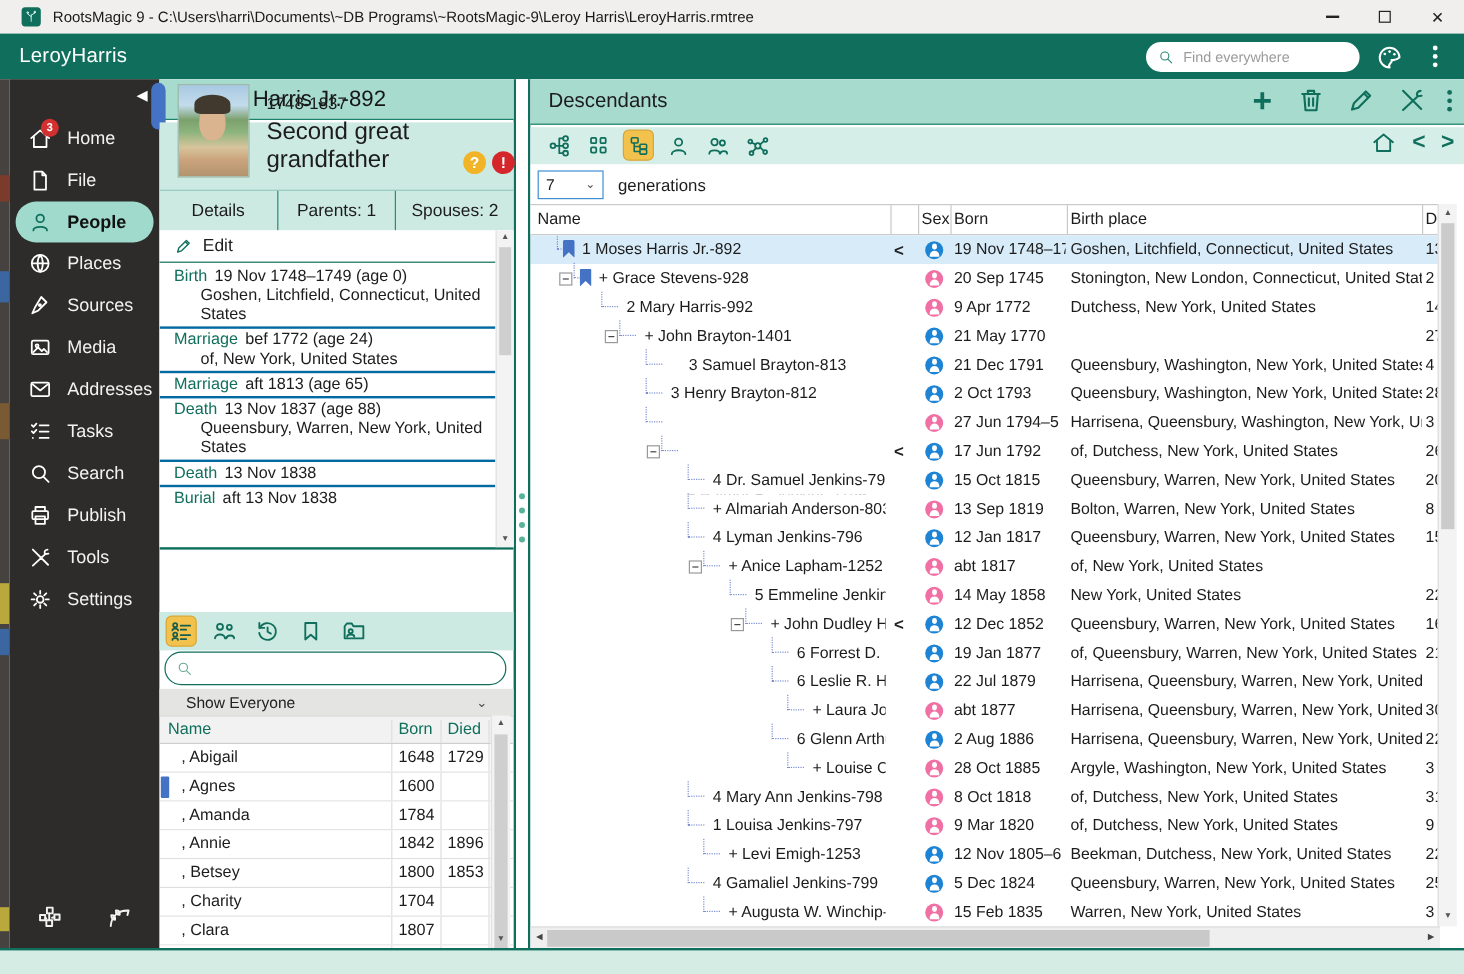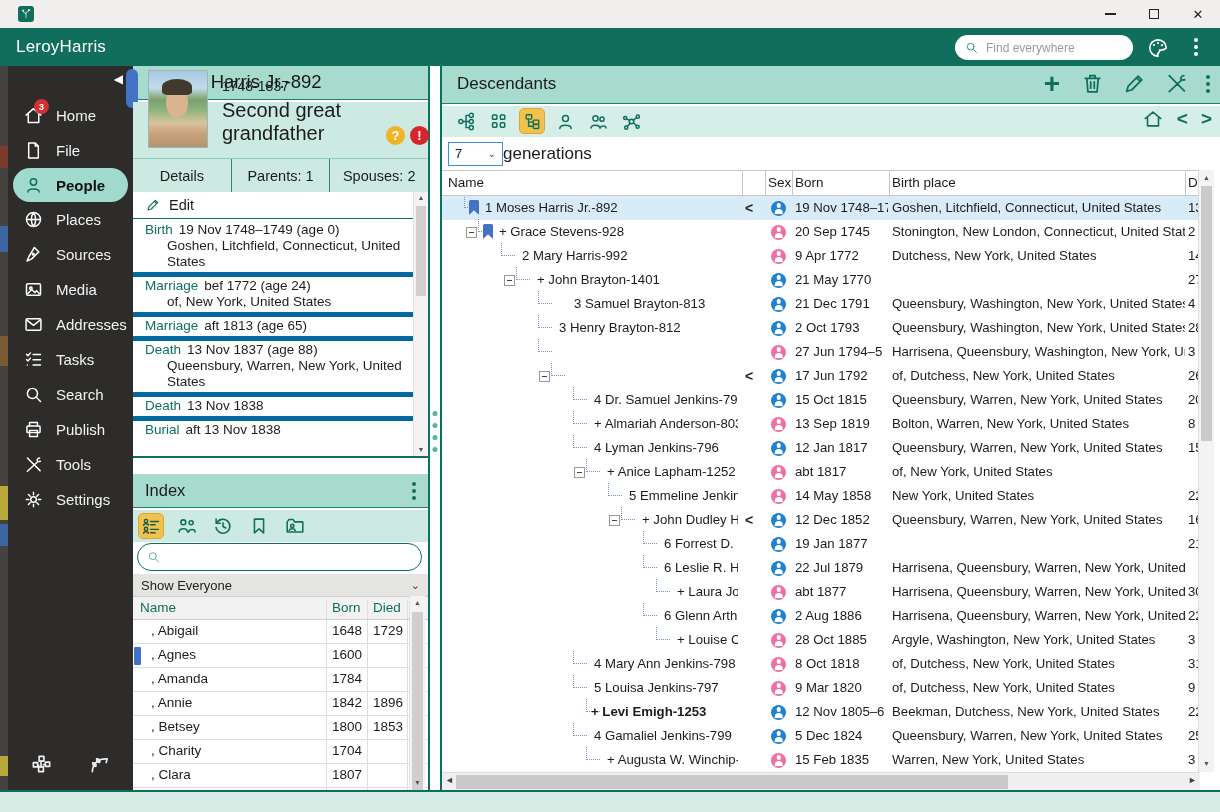--- a/index.html
+++ b/index.html
@@ -67,35 +67,35 @@
   .ptab:last-child{border-right:none;}
 
   
   .facts{position:absolute;left:0;top:126px;width:100%;height:266px;background:#fff;border-bottom:2px solid #0f6f5c;}
   .facts-scroll{position:absolute;right:0;top:0;width:15px;height:100%;background:#f3f3f3;border-left:1px solid #e2e2e2;font-size:7px;color:#555;text-align:center;}
   .facts-scroll .thumb{position:absolute;left:2px;right:2px;top:14px;height:90px;background:#cfcfcf;}
   .sc-ar{position:absolute;left:0;right:0;height:12px;line-height:12px;}
   .edit-row{position:absolute;left:0;top:0;right:15px;height:27px;border-bottom:1.5px solid #0f6f5c;display:flex;align-items:center;gap:8px;padding-left:12px;font-size:14.5px;}
   .edit-row .pic{width:16px;height:16px;color:#0f6f5c;}
   .facts-list{position:absolute;left:0;top:28.5px;right:15px;bottom:0;overflow:hidden;}
-  .fact{padding:1.5px 0 1.5px 12px;border-bottom:5px solid #0369a1;font-size:13.5px;line-height:16px;}
+  .fact{padding:1.5px 0 1.5px 12px;border-bottom:2px solid #0369a1;font-size:13.5px;line-height:16px;}
   .fact:last-child{border-bottom:none;}
   .flabel{color:#0f6f5c;margin-right:6px;}
   .fplace{padding-left:22px;}
 
   
   .index-header{position:absolute;left:0;top:340px;width:100%;height:34px;background:#a7dbce;border-bottom:1.5px solid #1d8068;}
   .index-title{position:absolute;left:12px;top:7px;font-size:16.5px;}
   .index-menu{position:absolute;right:12px;top:8px;color:#0f6f5c;}
   .index-toolbar{position:absolute;left:0;top:375.5px;width:100%;height:32px;background:#cdeae2;display:flex;align-items:center;gap:10px;padding-left:5px;}
   .itb{width:26px;height:26px;padding:2px;color:#0f6f5c;border-radius:5px;}
   .itb.active{background:#f3c24c;border:1px solid #d9a634;color:#155e4e;}
   .index-search{position:absolute;left:4px;top:411px;right:6px;height:28px;border:1.6px solid #0f6f5c;border-radius:14px;background:#fff;display:flex;align-items:center;padding:0 9px;}
   .index-search .mag{width:14px;height:14px;color:#69a796;}
-  .index-filter{position:absolute;left:0;top:442px;width:100%;height:22px;background:#e4e4e2;display:flex;align-items:center;padding:0 8px;font-size:13px;color:#222;}
+  .index-filter{position:absolute;left:0;top:442px;width:100%;height:22px;background:#e4e4e2;display:flex;align-items:center;padding:0 22px;font-size:13px;color:#222;}
   .index-filter .chev{margin-left:auto;color:#444;font-size:11px;}
   .index-table{position:absolute;left:0;top:464px;width:100%;bottom:0;overflow:hidden;}
   .index-thead{position:absolute;left:0;top:0;width:100%;height:24px;background:#f1f2f1;border-top:1px solid #cfcfcf;border-bottom:1px solid #cfcfcf;color:#0f6f5c;font-size:13.5px;}
   .index-thead span{position:absolute;top:3px;}
   .ith-name{left:7px;}
   .ith-born{left:199px;}
   .ith-died{left:240px;}
   .index-rows{position:absolute;left:0;top:24px;right:0;bottom:0;overflow:hidden;}
   .irow{position:relative;height:24px;border-bottom:1px solid #dedede;font-size:13.5px;background:#fff;}
   .irow .cbar{position:absolute;left:1px;top:3px;width:7px;height:18px;border-radius:1px;}
@@ -120,21 +120,21 @@
   .plus-glyph{font-size:28px;line-height:25px;width:22px;text-align:center;font-weight:bold;}
   .desc-toolbar{position:absolute;left:0;top:39.5px;width:100%;height:31px;background:#d6eee8;display:flex;align-items:center;gap:7px;padding-left:11px;}
   .vtb{width:26px;height:26px;padding:2.5px;color:#0f6f5c;border-radius:5px;}
   .vtb.active{background:#f3c24c;border:1px solid #d9a634;}
   .desc-nav{position:absolute;right:8px;top:42px;display:flex;align-items:center;gap:13px;color:#0f6f5c;}
   .desc-nav .hic{width:22px;height:22px;}
   .nav-chev{font-size:19px;font-weight:bold;line-height:22px;}
   .gen-row{position:absolute;left:0;top:71px;width:100%;height:33px;background:#fff;display:flex;align-items:center;}
   .gen-select{width:55px;height:24px;border:1.6px solid #3f8fd2;margin-left:6px;display:flex;align-items:center;padding:0 6px;font-size:13px;background:#fff;}
   .gen-select .chev{margin-left:auto;font-size:10px;color:#555;}
-  .gen-label{font-size:17px;}
+  .gen-label{margin-left:12px;font-size:14px;}
 
   
   .tree-head{position:absolute;left:0;top:104px;width:758px;height:26px;background:#fff;border-top:1px solid #c9c9c9;border-bottom:1px solid #c9c9c9;font-size:13.5px;}
   .tree-head span{position:absolute;top:4px;}
   .th-name{left:6px;}
   .th-sex{left:326px;}
   .th-born{left:353px;}
   .th-place{left:450px;}
   .th-death{left:746px;}
   .tree-head i{position:absolute;top:0;bottom:0;width:1px;background:#c9c9c9;}
@@ -174,20 +174,21 @@
   <div class="titlebar">
     <div class="app-logo">
         <i>
       <svg viewBox="0 0 24 24" stroke-width="2.4">
             <path d="M12 21 V8 M12 12 L6 7 M12 9 L18 5 M6 7 L5 4 M18 5 l1-3"></path>
             <circle cx="5" cy="3.5" r="1.6"></circle>
             <circle cx="19" cy="2.5" r="1.6"></circle>
           </svg>
     </i>
       </div>
+    <span class="win-title">RootsMagic 9 - C:\Users\harri\Documents\~DB Programs\~RootsMagic-9\Leroy Harris\LeroyHarris.rmtree</span>
     <div class="win-controls">
       <div class="win-btn">
           <span class="mini"></span>
         </div>
       <div class="win-btn">
           <span class="sq"></span>
         </div>
       <div class="win-btn">✕</div>
     </div>
   </div>
@@ -409,28 +410,20 @@
             <div><span class="flabel">Burial</span><span>aft 13 Nov 1838</span></div>
           </div>
         </div>
       <div class="facts-scroll">
         <span class="sc-ar" style="top:0;">▲</span>
         <div class="thumb"></div>
         <span class="sc-ar" style="bottom:0;">▼</span>
       </div>
     </div>
 
-    <div class="index-header" style="top:408px;">
-      <span class="index-title">Index</span>
-      <span class="index-menu vdots">
-          <i></i>
-          <i></i>
-          <i></i>
-        </span>
-    </div>
     <div class="index-toolbar" style="top:443.5px;">
       <span class="itb active">
         <svg viewBox="0 0 24 24" stroke-width="1.9">
             <circle cx="6" cy="6" r="2"></circle>
             <path d="M3.2 11.2 C3.2 8.8 8.8 8.8 8.8 11.2 M11.5 6.5 H21 M11.5 10.5 H17"></path>
             <circle cx="6" cy="15.5" r="2"></circle>
             <path d="M3.2 20.7 C3.2 18.3 8.8 18.3 8.8 20.7 M11.5 16 H21 M11.5 20 H17"></path>
           </svg>
       </span>
       <span class="itb">
@@ -788,20 +781,21 @@
           <span class="sex m"></span>
           <span class="tborn">12 Dec 1852</span>
           <span class="tplace">Queensbury, Warren, New York, United States</span>
           <span class="tdeath">16</span>
         </div>
         <div class="trow">
           <span class="conn" style="left: 201px;"></span>
           <span class="tname" style="left: 222px;">6 Forrest D. Hubbell-1493</span>
           <span class="sex m"></span>
           <span class="tborn">19 Jan 1877</span>
+          <span class="tplace">of, Queensbury, Warren, New York, United States</span>
           <span class="tdeath">21</span>
         </div>
         <div class="trow">
           <span class="conn" style="left: 201px;"></span>
           <span class="tname" style="left: 222px;">6 Leslie R. Hubbell-1489</span>
           <span class="sex m"></span>
           <span class="tborn">22 Jul 1879</span>
           <span class="tplace">Harrisena, Queensbury, Warren, New York, United States</span>
           <span class="tdeath"></span>
         </div>
@@ -832,29 +826,29 @@
         <div class="trow">
           <span class="conn" style="left: 131px;"></span>
           <span class="tname" style="left: 152px;">4 Mary Ann Jenkins-798</span>
           <span class="sex f"></span>
           <span class="tborn">8 Oct 1818</span>
           <span class="tplace">of, Dutchess, New York, United States</span>
           <span class="tdeath">31</span>
         </div>
         <div class="trow">
           <span class="conn" style="left: 131px;"></span>
-          <span class="tname" style="left: 152px;">5 Louisa Jenkins-797</span>
+          <span class="tname" style="left: 152px;">1 Louisa Jenkins-797</span>
           <span class="sex f"></span>
           <span class="tborn">9 Mar 1820</span>
           <span class="tplace">of, Dutchess, New York, United States</span>
           <span class="tdeath">9</span>
         </div>
         <div class="trow">
           <span class="conn" style="left: 144px;"></span>
-          <span class="tname" style="left: 149px; font-weight: bold;">+ Levi Emigh-1253</span>
+          <span class="tname" style="left: 165px;">+ Levi Emigh-1253</span>
           <span class="sex m"></span>
           <span class="tborn">12 Nov 1805–6</span>
           <span class="tplace">Beekman, Dutchess, New York, United States</span>
           <span class="tdeath">22</span>
         </div>
         <div class="trow">
           <span class="conn" style="left: 131px;"></span>
           <span class="tname" style="left: 152px;">4 Gamaliel Jenkins-799</span>
           <span class="sex m"></span>
           <span class="tborn">5 Dec 1824</span>

